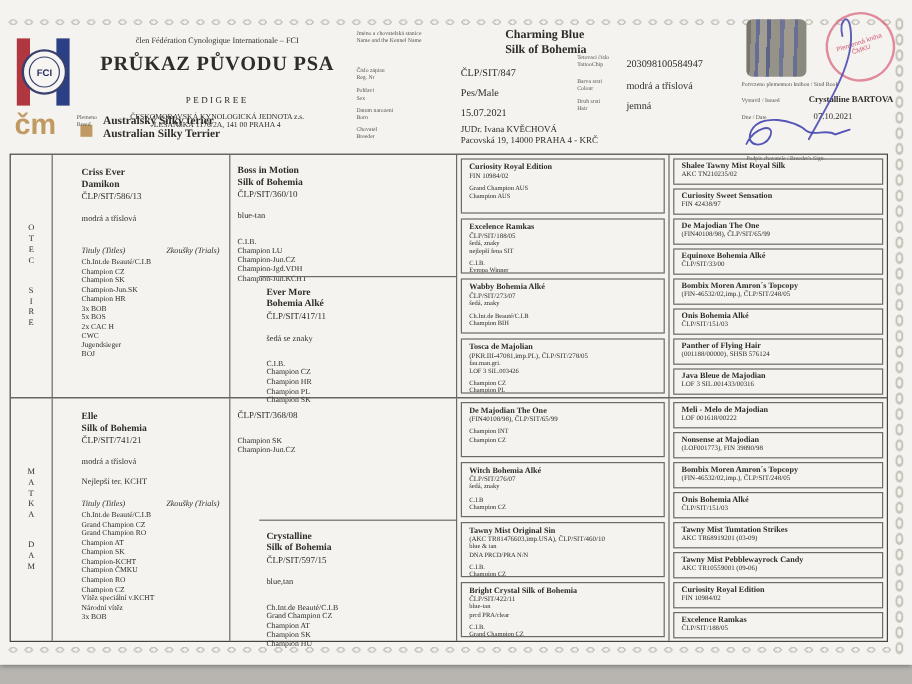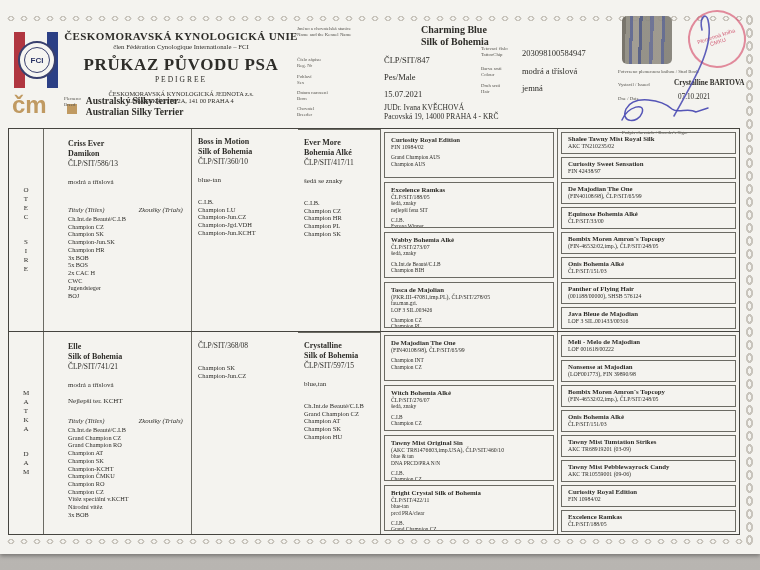--- a/index.html
+++ b/index.html
@@ -28,21 +28,21 @@
   .fci-inner{width:24px;height:24px;border:1px solid #39406e;border-radius:50%;
       display:flex;align-items:center;justify-content:center;font-size:8px;font-weight:bold;color:#2b3466;
       font-family:"Liberation Sans",sans-serif;}
   .cmkj{position:absolute;left:12px;top:72px;display:flex;align-items:flex-end;gap:20px;}
   .cmkj-txt{font-family:"Liberation Sans",sans-serif;font-weight:bold;font-size:24px;line-height:22px;color:#c09a62;}
   .cmkj-sq{width:10px;height:10px;background:#c09a62;margin-bottom:2px;}
   .hcenter{position:absolute;left:64px;top:8px;width:234px;text-align:center;}
   .org{font-size:11px;font-weight:bold;letter-spacing:.4px;}
   .orgsub{font-size:6.8px;margin-top:1px;}
   .doctitle{font-size:17px;font-weight:bold;letter-spacing:.6px;margin-top:5px;}
-  .docsub{font-size:7.5px;letter-spacing:2px;margin-top:0px;}
+  .docsub{font-size:7.5px;letter-spacing:2px;margin-top:16px;}
   .issuer{font-size:6.4px;margin-top:6px;line-height:7.4px;white-space:pre-line;}
   .breedrow{position:absolute;left:64px;top:74px;display:flex;gap:5px;align-items:flex-start;}
   .tinylab{font-size:4.8px;line-height:5.6px;color:#56544e;white-space:pre-line;}
   .breednames{font-size:9.5px;font-weight:bold;line-height:11px;white-space:pre-line;text-align:left;}
   .dlabels{position:absolute;left:297px;top:4px;width:84px;}
   .dlabels>div{position:absolute;left:0;}
   .dvals{position:absolute;left:384px;top:0;width:150px;}
   .dvals>div{position:absolute;left:0;white-space:pre-line;}
   .dogname{font-size:10px;font-weight:bold;line-height:12px;margin-left:37px;}
   .dval{font-size:8.5px;}
@@ -71,21 +71,21 @@
   .vcol{width:34px;border-right:1px solid #6b6a63;display:flex;flex-direction:column;
     align-items:center;justify-content:center;gap:16px;}
   .vtxt{font-size:7px;line-height:9px;text-align:center;white-space:pre-line;}
   .pcol{width:148px;border-right:1px solid #6b6a63;padding:10px 6px 4px 24px;box-sizing:border-box;}
   .nm{font-weight:bold;font-size:8px;line-height:9.5px;white-space:pre-line;}
   .rg{font-size:7.5px;margin-top:1px;}
   .cl{font-size:7px;margin-top:10px;white-space:pre-line;}
   .note{font-size:7px;margin-top:8px;}
   .thdr{display:flex;gap:34px;font-style:italic;font-size:6.8px;margin-top:20px;}
   .tl{font-size:6.3px;line-height:7.7px;white-space:pre-line;margin-top:2px;}
-  .gcol{width:188px;border-right:1px solid #6b6a63;display:flex;flex-direction:row;}
+  .gcol{width:188px;border-right:1px solid #6b6a63;display:flex;flex-direction:column;}
   .gcell{flex:1;padding:8px 6px 2px 6px;box-sizing:border-box;min-height:0;}
   .gcell+.gcell{border-top:1px solid #6b6a63;margin-left:24px;}
   .gcell .tl{margin-top:14px;font-size:6.5px;}
   .ggcol{width:176px;border-right:1px solid #6b6a63;display:flex;flex-direction:column;padding:1px 0;}
   .ggbox{flex:1;border:1px solid #6b6a63;margin:2px 3px;padding:3px 6px;box-sizing:border-box;min-height:0;overflow:hidden;}
   .ggbox .nm{font-size:6.8px;line-height:7.8px;}
   .ggbox .rg{font-size:5.8px;line-height:6.6px;margin-top:0;}
   .in{font-size:5.4px;line-height:6.2px;white-space:pre-line;}
   .ggbox .tl{font-size:5.4px;line-height:6.4px;margin-top:4px;}
   .gggcol{flex:1;display:flex;flex-direction:column;padding:1px 0;}
@@ -110,21 +110,20 @@
       <div class="fci-circle">
         <div class="fci-inner">FCI</div>
       </div>
     </div>
     <div class="cmkj">
       <span class="cmkj-txt">čm</span>
       <span class="cmkj-sq"></span>
     </div>
 
     <div class="hcenter">
-      <div class="org">ČESKOMORAVSKÁ KYNOLOGICKÁ UNIE</div>
       <div class="orgsub">člen Fédération Cynologique Internationale – FCI</div>
       <div class="doctitle">PRŮKAZ PŮVODU PSA</div>
       <div class="docsub">PEDIGREE</div>
       <div class="issuer">ČESKOMORAVSKÁ KYNOLOGICKÁ JEDNOTA z.s.
 LEŠANSKÁ 1176/2A, 141 00 PRAHA 4</div>
     </div>
     <div class="breedrow">
       <div class="tinylab">Plemeno
 Breed</div>
       <div class="breednames">Australský Silky terier

